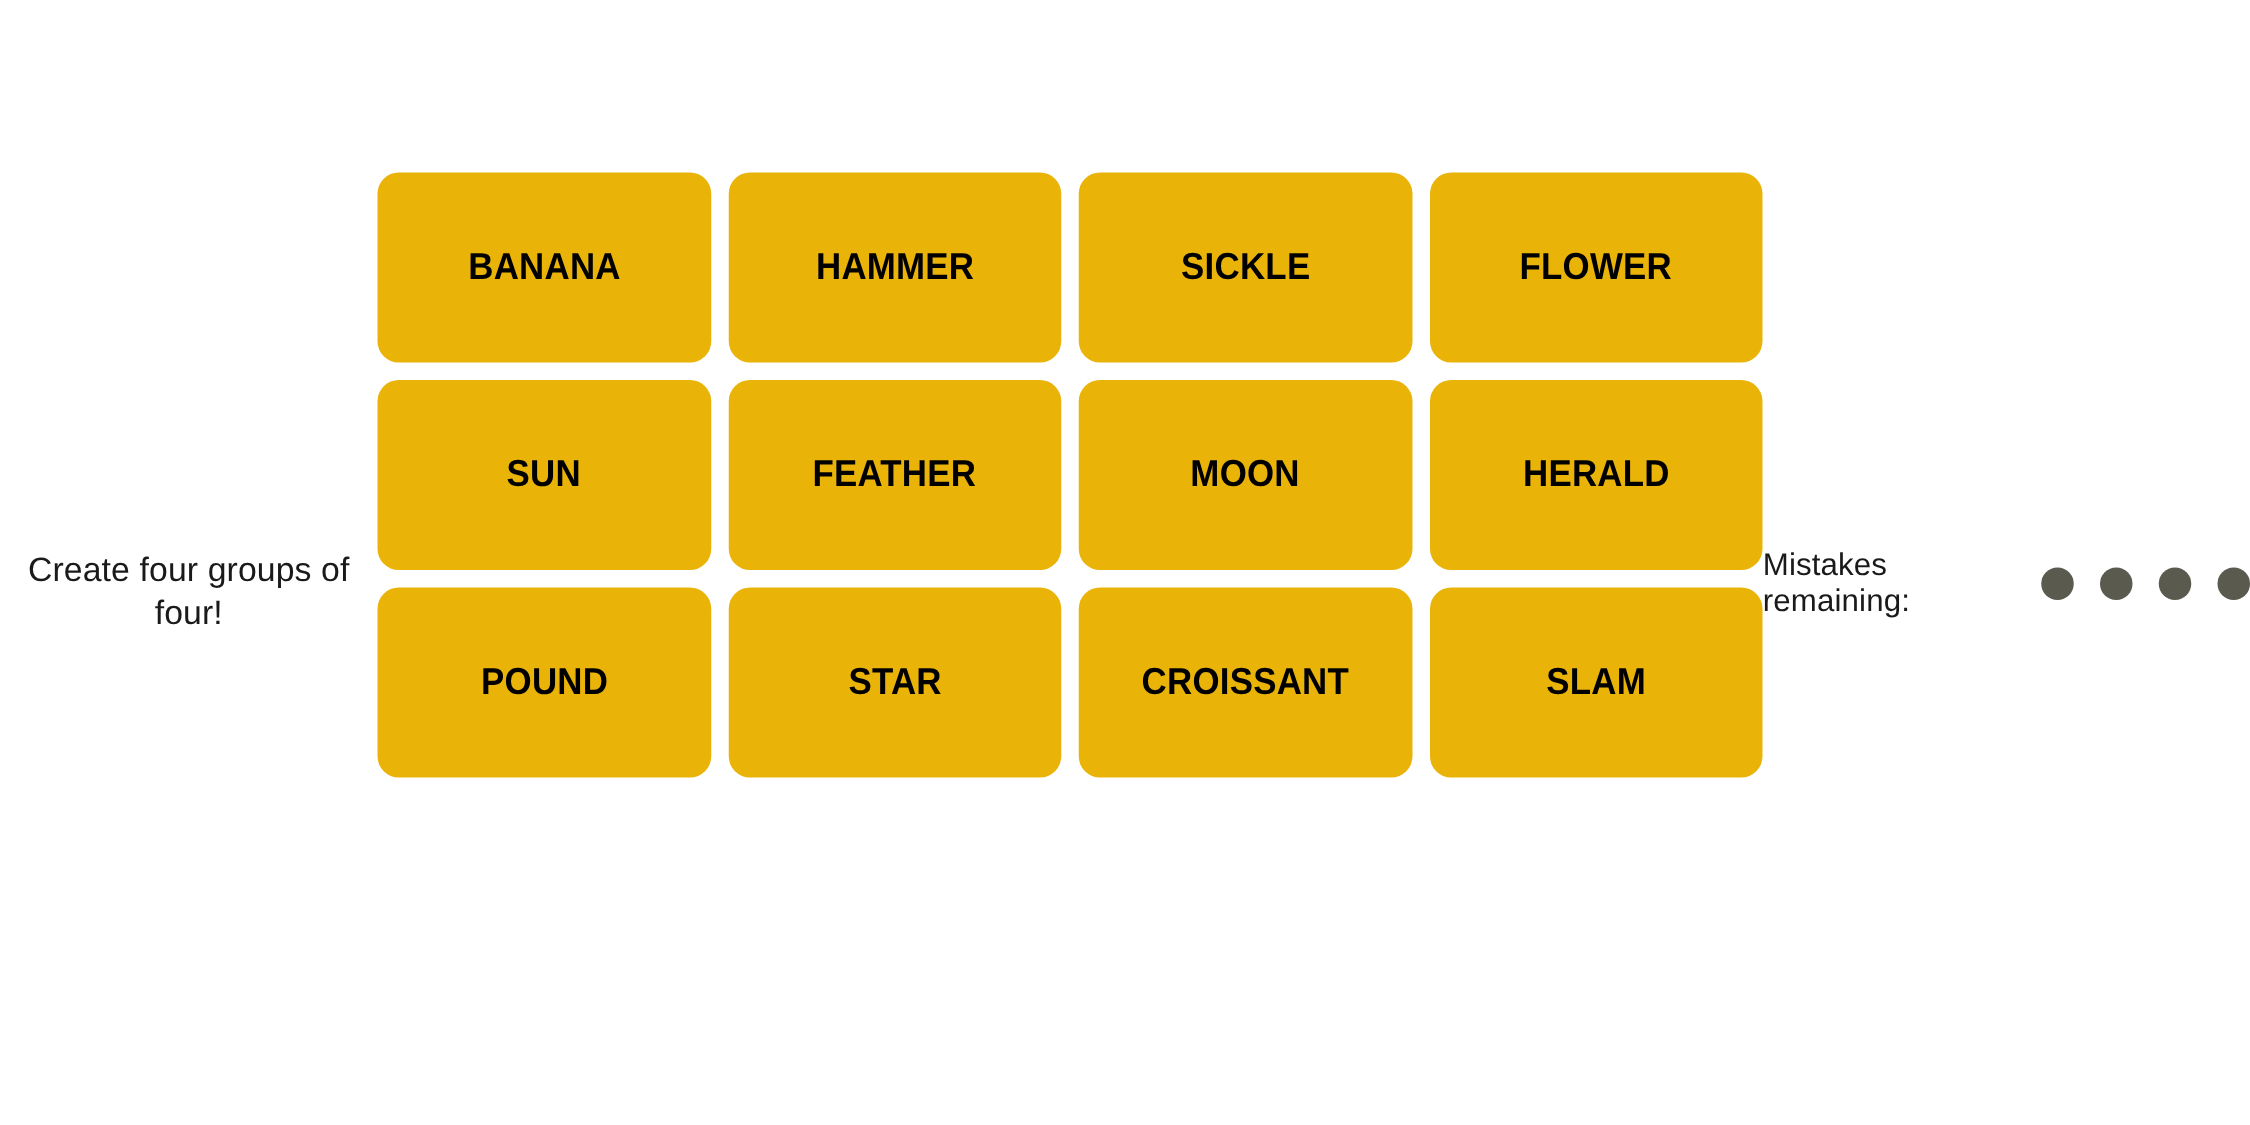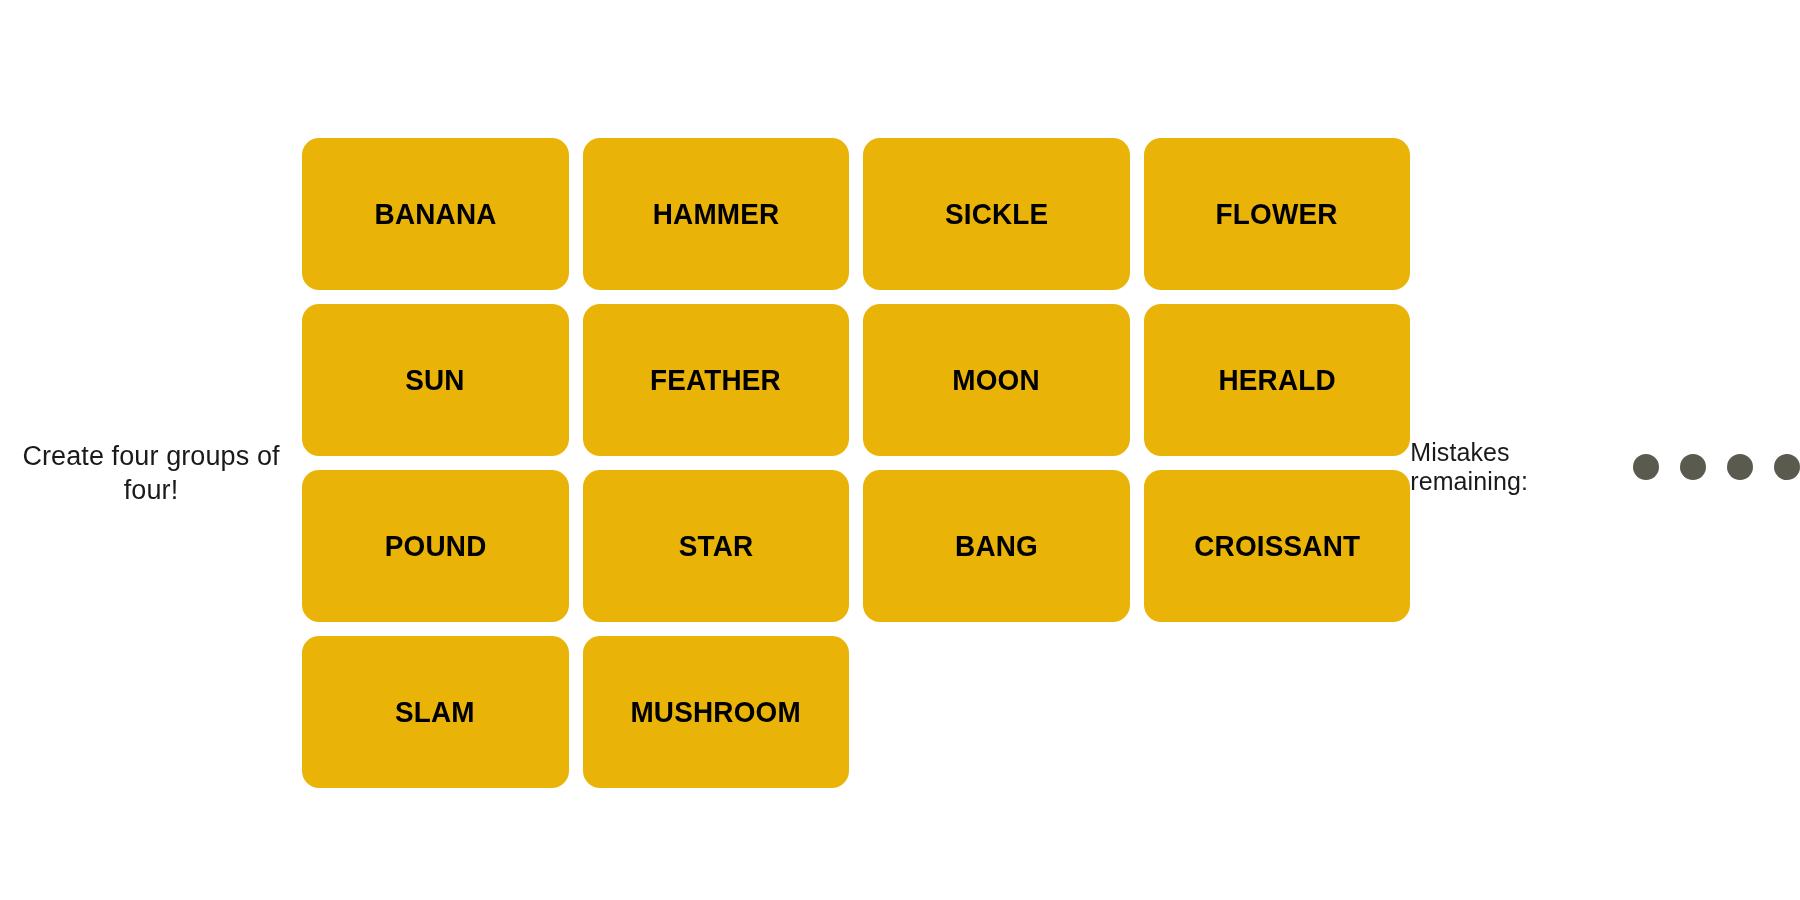--- a/index.html
+++ b/index.html
@@ -133,32 +133,26 @@
 
     <button class="tile">
       <span class="tile-label">HERALD</span>
     </button>
     <button class="tile">
       <span class="tile-label">POUND</span>
     </button>
     <button class="tile">
       <span class="tile-label">STAR</span>
     </button>
-    <button class="tile">
-      <span class="tile-label">BANG</span>
-    </button>
 
     <button class="tile">
       <span class="tile-label">CROISSANT</span>
     </button>
     <button class="tile">
       <span class="tile-label">SLAM</span>
-    </button>
-    <button class="tile">
-      <span class="tile-label">MUSHROOM</span>
     </button>
 
   </div>
 
   <div class="mistakes-row">
     <span class="mistakes-label">Mistakes remaining:</span>
     <span class="dots">
       <span class="dot"></span>
       <span class="dot"></span>
       <span class="dot"></span>

